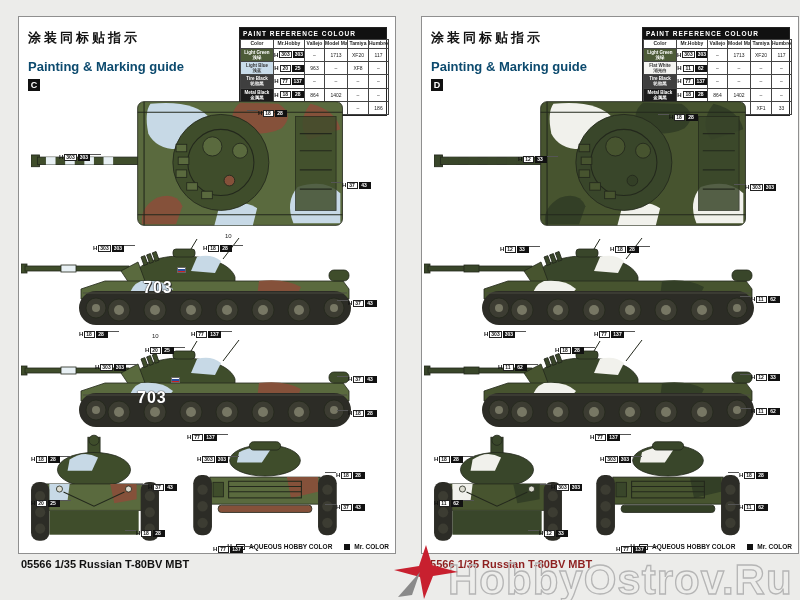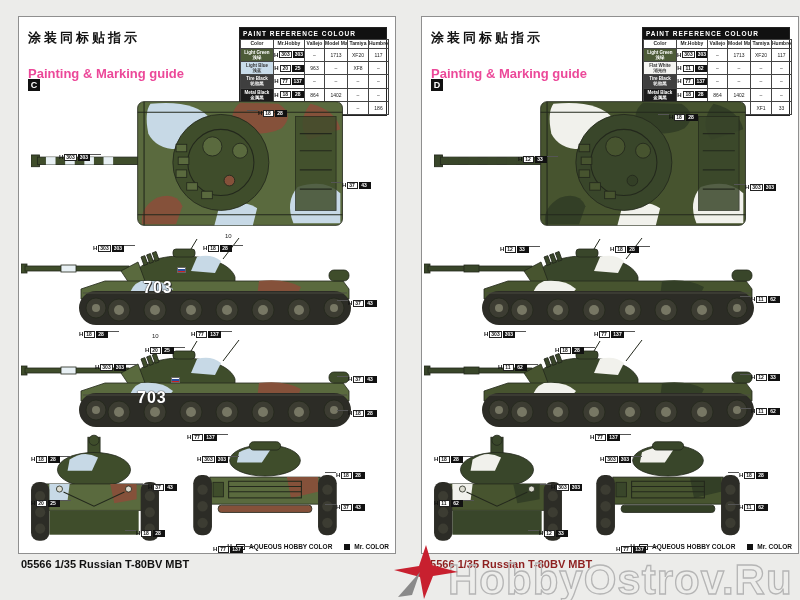--- a/index.html
+++ b/index.html
@@ -6,21 +6,21 @@
   html,body { width:800px; height:600px; font-family:"Liberation Sans", sans-serif; }
   body { background:#ececea; position:relative; overflow:hidden; }
 
   .page { position:absolute; top:16px; width:378px; height:538px; background:#fff;
           border:1px solid #8f8f8f; }
   .page.left  { left:18px; }
   .page.right { left:421px; }
 
   .hdr { position:absolute; left:9px; top:12px; }
   .hdr .zh { font-size:13px; font-weight:bold; letter-spacing:3px; color:#111; }
-  .hdr .en { font-size:13px; font-weight:bold; color:#ec4899; margin-top:19px; }
+  .hdr .en { font-size:13px; font-weight:bold; color:#0c4a6e; margin-top:12px; }
 
   .badge { position:absolute; left:9px; top:62px; width:12px; height:12px; background:#111;
            color:#fff; font-size:9px; font-weight:bold; text-align:center; line-height:12px; }
 
   
   .ptab { position:absolute; top:10px; right:8px; width:148px; border:1px solid #222;
           background:#fff; }
   .ptab .title { background:#111; color:#fff; font-size:6.5px; font-weight:bold;
                  letter-spacing:1px; padding:2px 3px; }
   .ptab table { border-collapse:collapse; width:100%; table-layout:fixed; }

